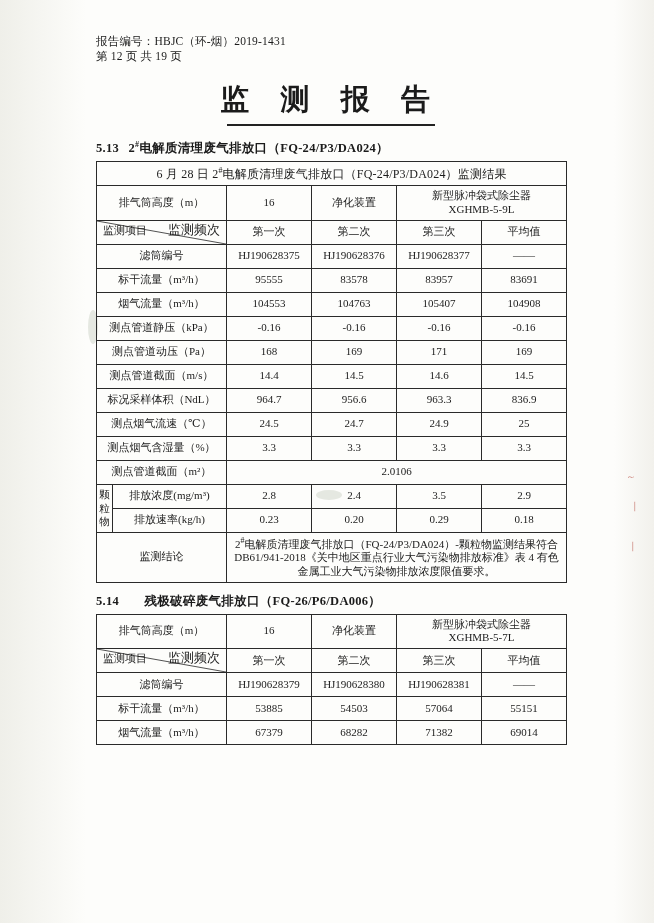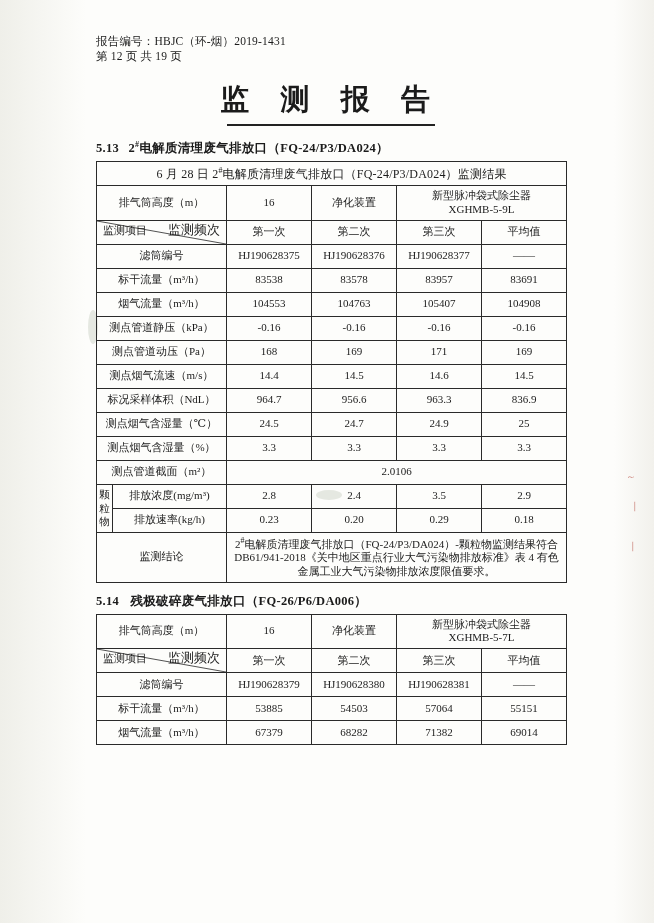--- a/index.html
+++ b/index.html
@@ -223,21 +223,21 @@
 
         <tr>
           <td colspan="2">滤筒编号</td>
           <td>HJ190628375</td>
           <td>HJ190628376</td>
           <td>HJ190628377</td>
           <td>——</td>
         </tr>
         <tr>
           <td colspan="2">标干流量（m³/h）</td>
-          <td>83538</td>
+          <td>95555</td>
           <td>83578</td>
           <td>83957</td>
           <td>83691</td>
         </tr>
         <tr>
           <td colspan="2">烟气流量（m³/h）</td>
           <td>104553</td>
           <td>104763</td>
           <td>105407</td>
           <td>104908</td>
@@ -250,35 +250,35 @@
           <td>-0.16</td>
         </tr>
         <tr>
           <td colspan="2">测点管道动压（Pa）</td>
           <td>168</td>
           <td>169</td>
           <td>171</td>
           <td>169</td>
         </tr>
         <tr>
-          <td colspan="2">测点烟气流速（m/s）</td>
+          <td colspan="2">测点管道截面（m/s）</td>
           <td>14.4</td>
           <td>14.5</td>
           <td>14.6</td>
           <td>14.5</td>
         </tr>
         <tr>
           <td colspan="2">标况采样体积（NdL）</td>
           <td>964.7</td>
           <td>956.6</td>
           <td>963.3</td>
           <td>836.9</td>
         </tr>
         <tr>
-          <td colspan="2">测点烟气含湿量（℃）</td>
+          <td colspan="2">测点烟气流速（℃）</td>
           <td>24.5</td>
           <td>24.7</td>
           <td>24.9</td>
           <td>25</td>
         </tr>
         <tr>
           <td colspan="2">测点烟气含湿量（%）</td>
           <td>3.3</td>
           <td>3.3</td>
           <td>3.3</td>
@@ -312,21 +312,21 @@
 
         <tr>
           <td colspan="2">监测结论</td>
           <td colspan="4" class="conc-cell"><span>2</span><sup class="hash">#</sup><span>电解质清理废气排放口（FQ-24/P3/DA024）-颗粒物监测结果符合 DB61/941-2018《关中地区重点行业大气污染物排放标准》表 4 有色金属工业大气污染物排放浓度限值要求。</span></td>
         </tr>
       </tbody>
     </table>
 
     <div class="section-head">
       <span>5.14</span>
-      <span style="margin-left:8px;">残极破碎废气排放口（FQ-26/P6/DA006）</span>
+      <span style="margin-left:22px;">残极破碎废气排放口（FQ-26/P6/DA006）</span>
     </div>
 
     <table class="data">
       <colgroup>
         <col style="width:16px">
         <col style="width:114px">
         <col style="width:85px">
         <col style="width:85px">
         <col style="width:85px">
         <col style="width:85px">

